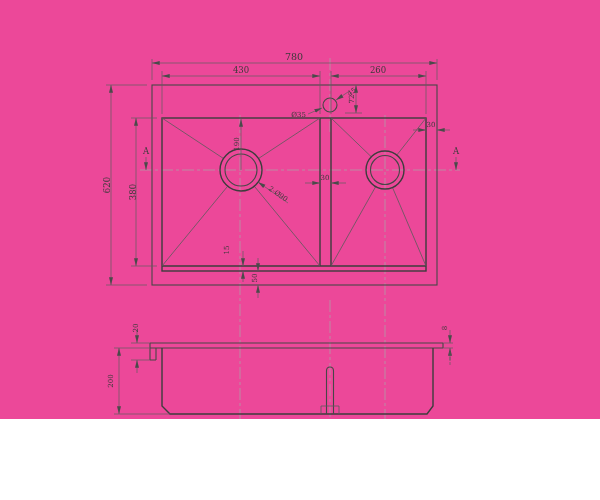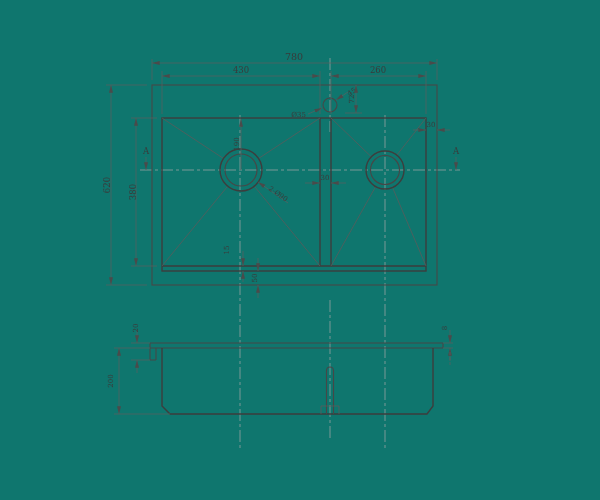--- a/index.html
+++ b/index.html
@@ -1,16 +1,16 @@
 <!DOCTYPE html>
 <html><head>
 <meta charset="utf-8">
 <style>
   html,body{margin:0;padding:0;background:#fff;}
-  #canvas{width:600px;height:500px;background:#0f766e;position:relative;font-family:"DejaVu Serif", serif;}
+  #canvas{width:600px;height:419px;background:#ec4899;position:relative;font-family:"DejaVu Serif", serif;}
   svg{display:block;}
   .ln{stroke:#474747;stroke-width:1.1;fill:none;}
   .bold{stroke:#3d3d3d;stroke-width:1.4;fill:none;}
   .thin{stroke:#5a5a5a;stroke-width:0.8;fill:none;}
   .dim{stroke:#5f5f5f;stroke-width:0.7;fill:none;}
   .dash{stroke:#5f5f5f;stroke-width:0.7;fill:none;stroke-dasharray:3 2;}
   .cl{stroke:#a9a9a9;stroke-width:0.7;fill:none;stroke-dasharray:12 3 3 3;}
   text{font-family:"DejaVu Serif", serif;fill:#3a3a3a;font-size:8.5px;}
   .lg{font-size:9.5px;}
   .sm{font-size:7px;}

